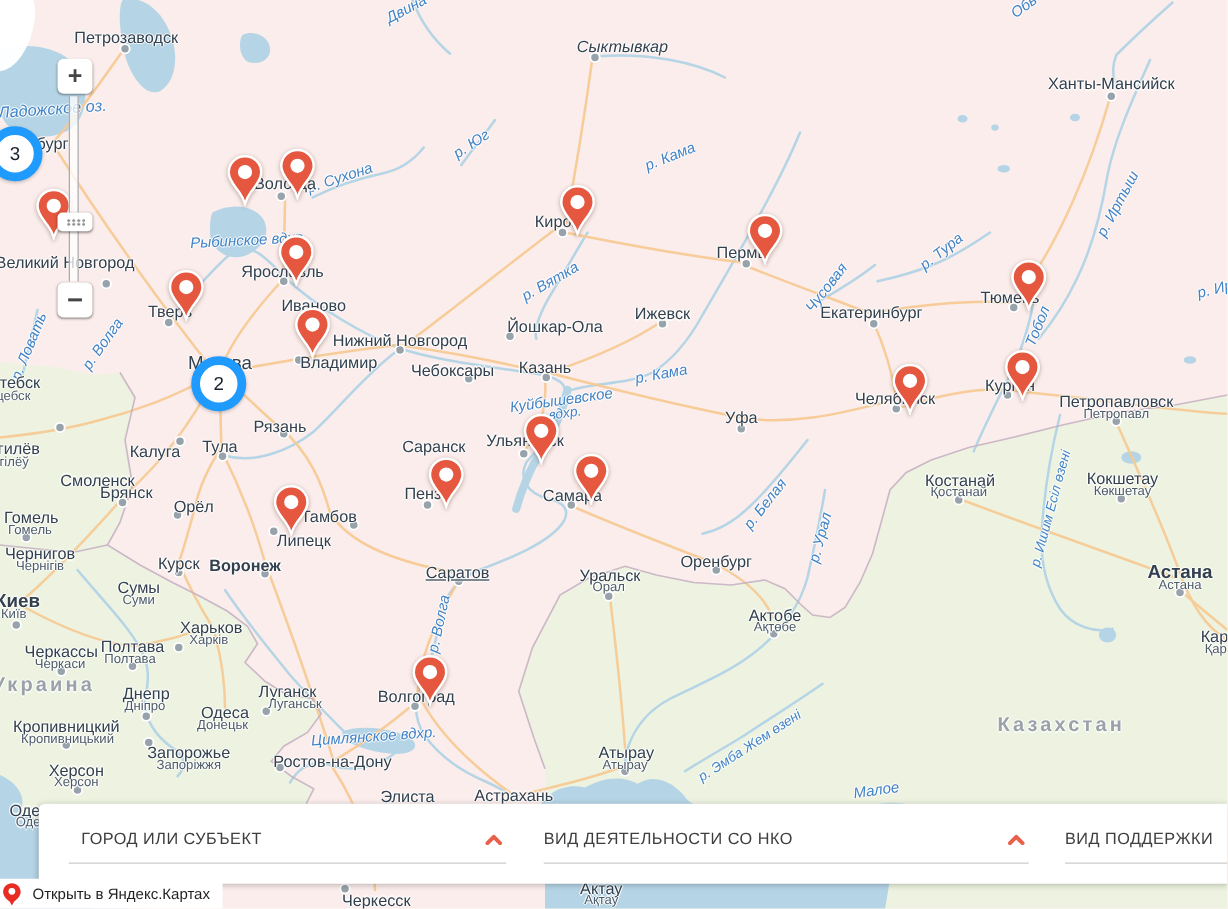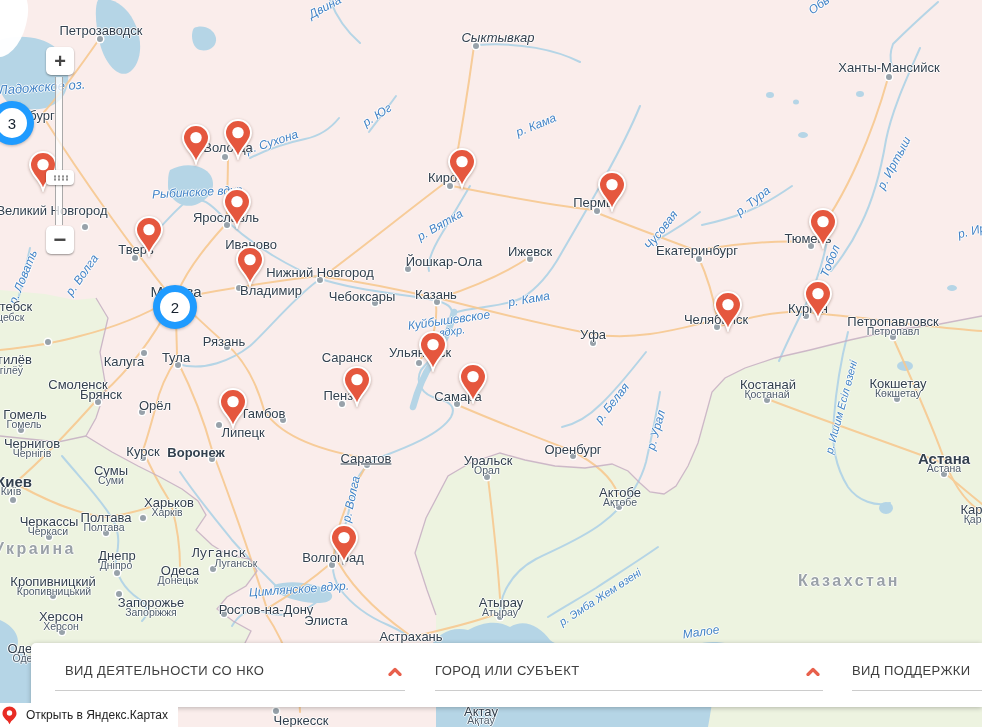--- a/index.html
+++ b/index.html
@@ -236,21 +236,21 @@
       <div class="cdot" style="left: 212px; top: 459px;"></div>
       <div class="city" style="left: 196px; top: 452px; font-weight: bold;">Воронеж</div>
       <div class="cdot" style="left: 367px; top: 465px;"></div>
       <div class="city" style="left: 366px; top: 458px; text-decoration: underline;">Саратов</div>
       <div class="cdot" style="left: 573px; top: 456px;"></div>
       <div class="city" style="left: 573px; top: 449px;">Оренбург</div>
       <div class="cdot" style="left: 332px; top: 565px;"></div>
       <div class="city" style="left: 333px; top: 557px;">Волгоград</div>
       <div class="cdot" style="left: 224px; top: 614px;"></div>
       <div class="city" style="left: 266px; top: 609px;">Ростов-на-Дону</div>
-      <div class="city" style="left: 326px; top: 620px;">Элиста</div>
+      <div class="city" style="left: 326px; top: 637px;">Элиста</div>
       <div class="city" style="left: 411px; top: 636px;">Астрахань</div>
       <div class="city" style="left: 113px; top: 706px; font-size: 11px;">Севастополь</div>
       <div class="cdot" style="left: 276px; top: 711px;"></div>
       <div class="city" style="left: 301px; top: 720px;">Черкесск</div>
       <div class="city" style="left: 8px; top: 306px;">Витебск</div>
       <div class="city sub" style="left: 6px; top: 317px;">Віцебск</div>
       <div class="city" style="left: 6px; top: 359px;">Могилёв</div>
       <div class="city sub" style="left: 4px; top: 370px;">Магілёў</div>
       <div class="cdot" style="left: 21px; top: 430px;"></div>
       <div class="city" style="left: 25px; top: 414px;">Гомель</div>
@@ -273,21 +273,21 @@
       <div class="city sub" style="left: 104px; top: 527px;">Полтава</div>
       <div class="cdot" style="left: 117px; top: 573px;"></div>
       <div class="city" style="left: 117px; top: 555px;">Днепр</div>
       <div class="city sub" style="left: 116px; top: 565px;">Дніпро</div>
       <div class="cdot" style="left: 53px; top: 596px;"></div>
       <div class="city" style="left: 53px; top: 581px;">Кропивницкий</div>
       <div class="city sub" style="left: 54px; top: 591px;">Кропивницький</div>
       <div class="city" style="left: 180px; top: 570px;">Одеса</div>
       <div class="city sub" style="left: 178px; top: 580px;">Донецьк</div>
       <div class="cdot" style="left: 213px; top: 569px;"></div>
-      <div class="city" style="left: 219px; top: 553px; font-family: Liberation Mono, monospace;">Луганск</div>
+      <div class="city" style="left: 230px; top: 553px;">Луганск</div>
       <div class="city sub" style="left: 236px; top: 563px;">Луганськ</div>
       <div class="cdot" style="left: 119px; top: 594px;"></div>
       <div class="city" style="left: 151px; top: 602px;">Запорожье</div>
       <div class="city sub" style="left: 151px; top: 612px;">Запоріжжя</div>
       <div class="cdot" style="left: 62px; top: 632px;"></div>
       <div class="city" style="left: 61px; top: 616px;">Херсон</div>
       <div class="city sub" style="left: 61px; top: 626px;">Херсон</div>
       <div class="city" style="left: 30px; top: 648px;">Одесса</div>
       <div class="city sub" style="left: 28px; top: 658px;">Одеса</div>
       <div class="cdot" style="left: 893px; top: 337px;"></div>
@@ -417,28 +417,28 @@
       </div>
     </div>
 
   <div class="zbtn" id="zoom-in">+</div>
   <div class="zrail"></div>
   <div class="zhandle"></div>
   <div class="zbtn" id="zoom-out">−</div>
 
   <div class="panel" id="filter-bar">
       <div class="fgroup">
-        <div class="flabel">ВИД ДЕЯТЕЛЬНОСТИ СО НКО</div>
+        <div class="flabel">ГОРОД ИЛИ СУБЪЕКТ</div>
         <svg viewBox="0 0 14 9" class="fchev">
           <polyline points="2,7.5 7,2.5 12,7.5" fill="none" stroke="#e8604c" stroke-width="3.2" stroke-linecap="round" stroke-linejoin="round"></polyline>
         </svg>
         <div class="funder"></div>
       </div>
       <div class="fgroup">
-        <div class="flabel">ГОРОД ИЛИ СУБЪЕКТ</div>
+        <div class="flabel">ВИД ДЕЯТЕЛЬНОСТИ СО НКО</div>
         <svg viewBox="0 0 14 9" class="fchev">
           <polyline points="2,7.5 7,2.5 12,7.5" fill="none" stroke="#e8604c" stroke-width="3.2" stroke-linecap="round" stroke-linejoin="round"></polyline>
         </svg>
         <div class="funder"></div>
       </div>
       <div class="fgroup">
         <div class="flabel">ВИД ПОДДЕРЖКИ</div>
         <div class="funder"></div>
       </div>
     </div>

